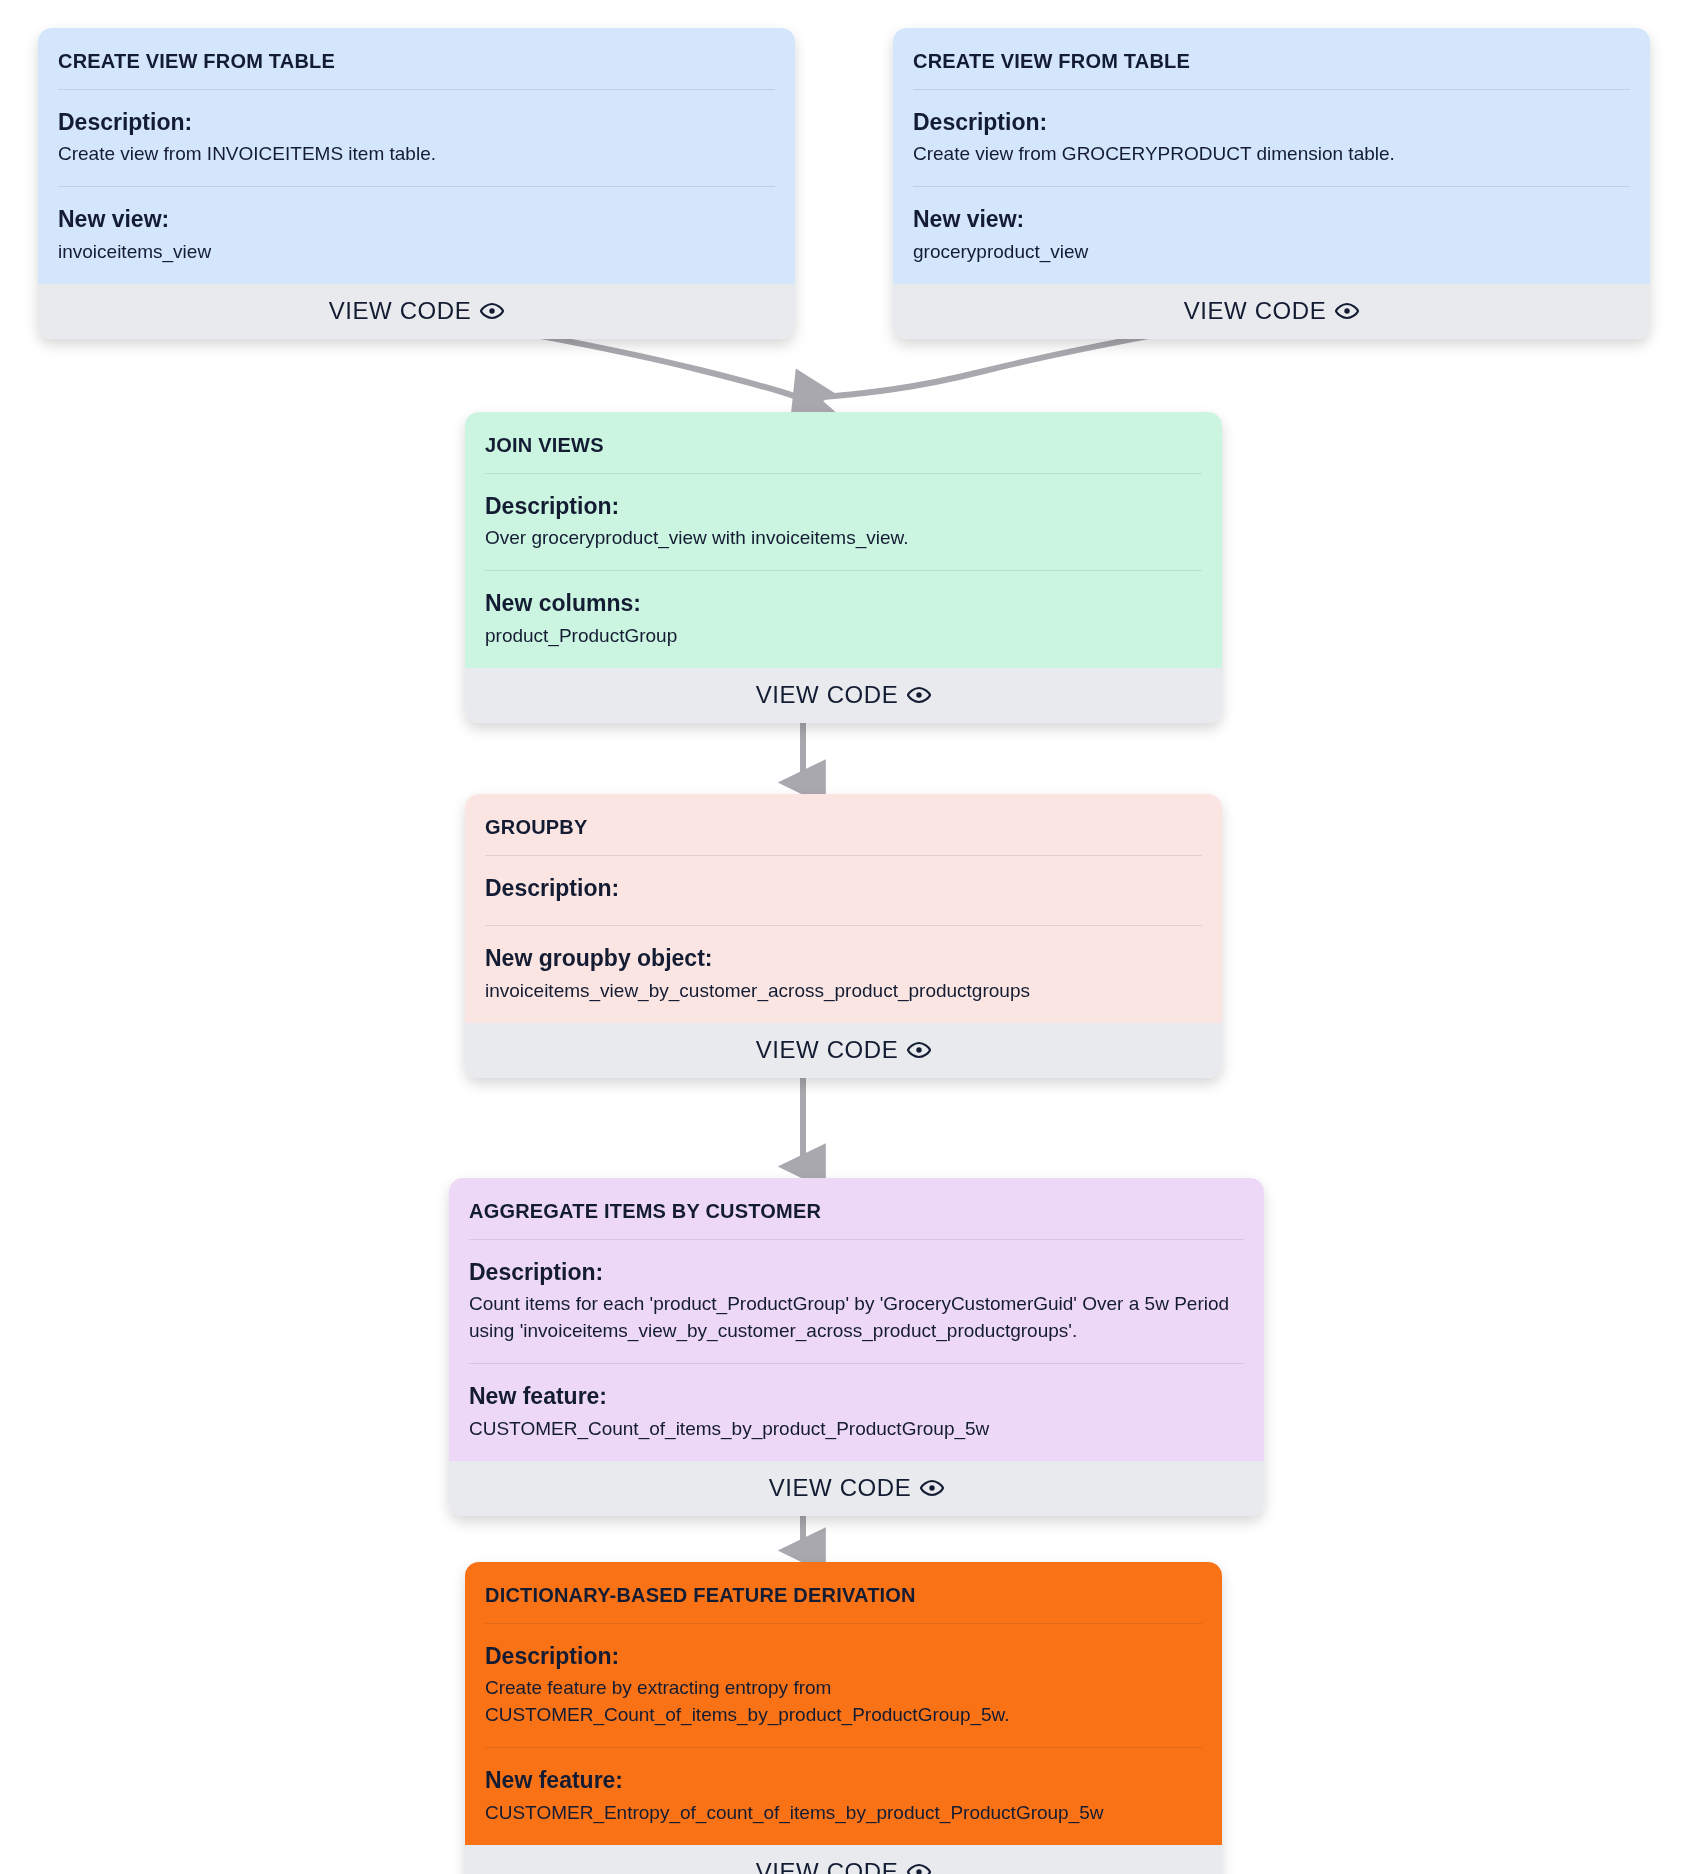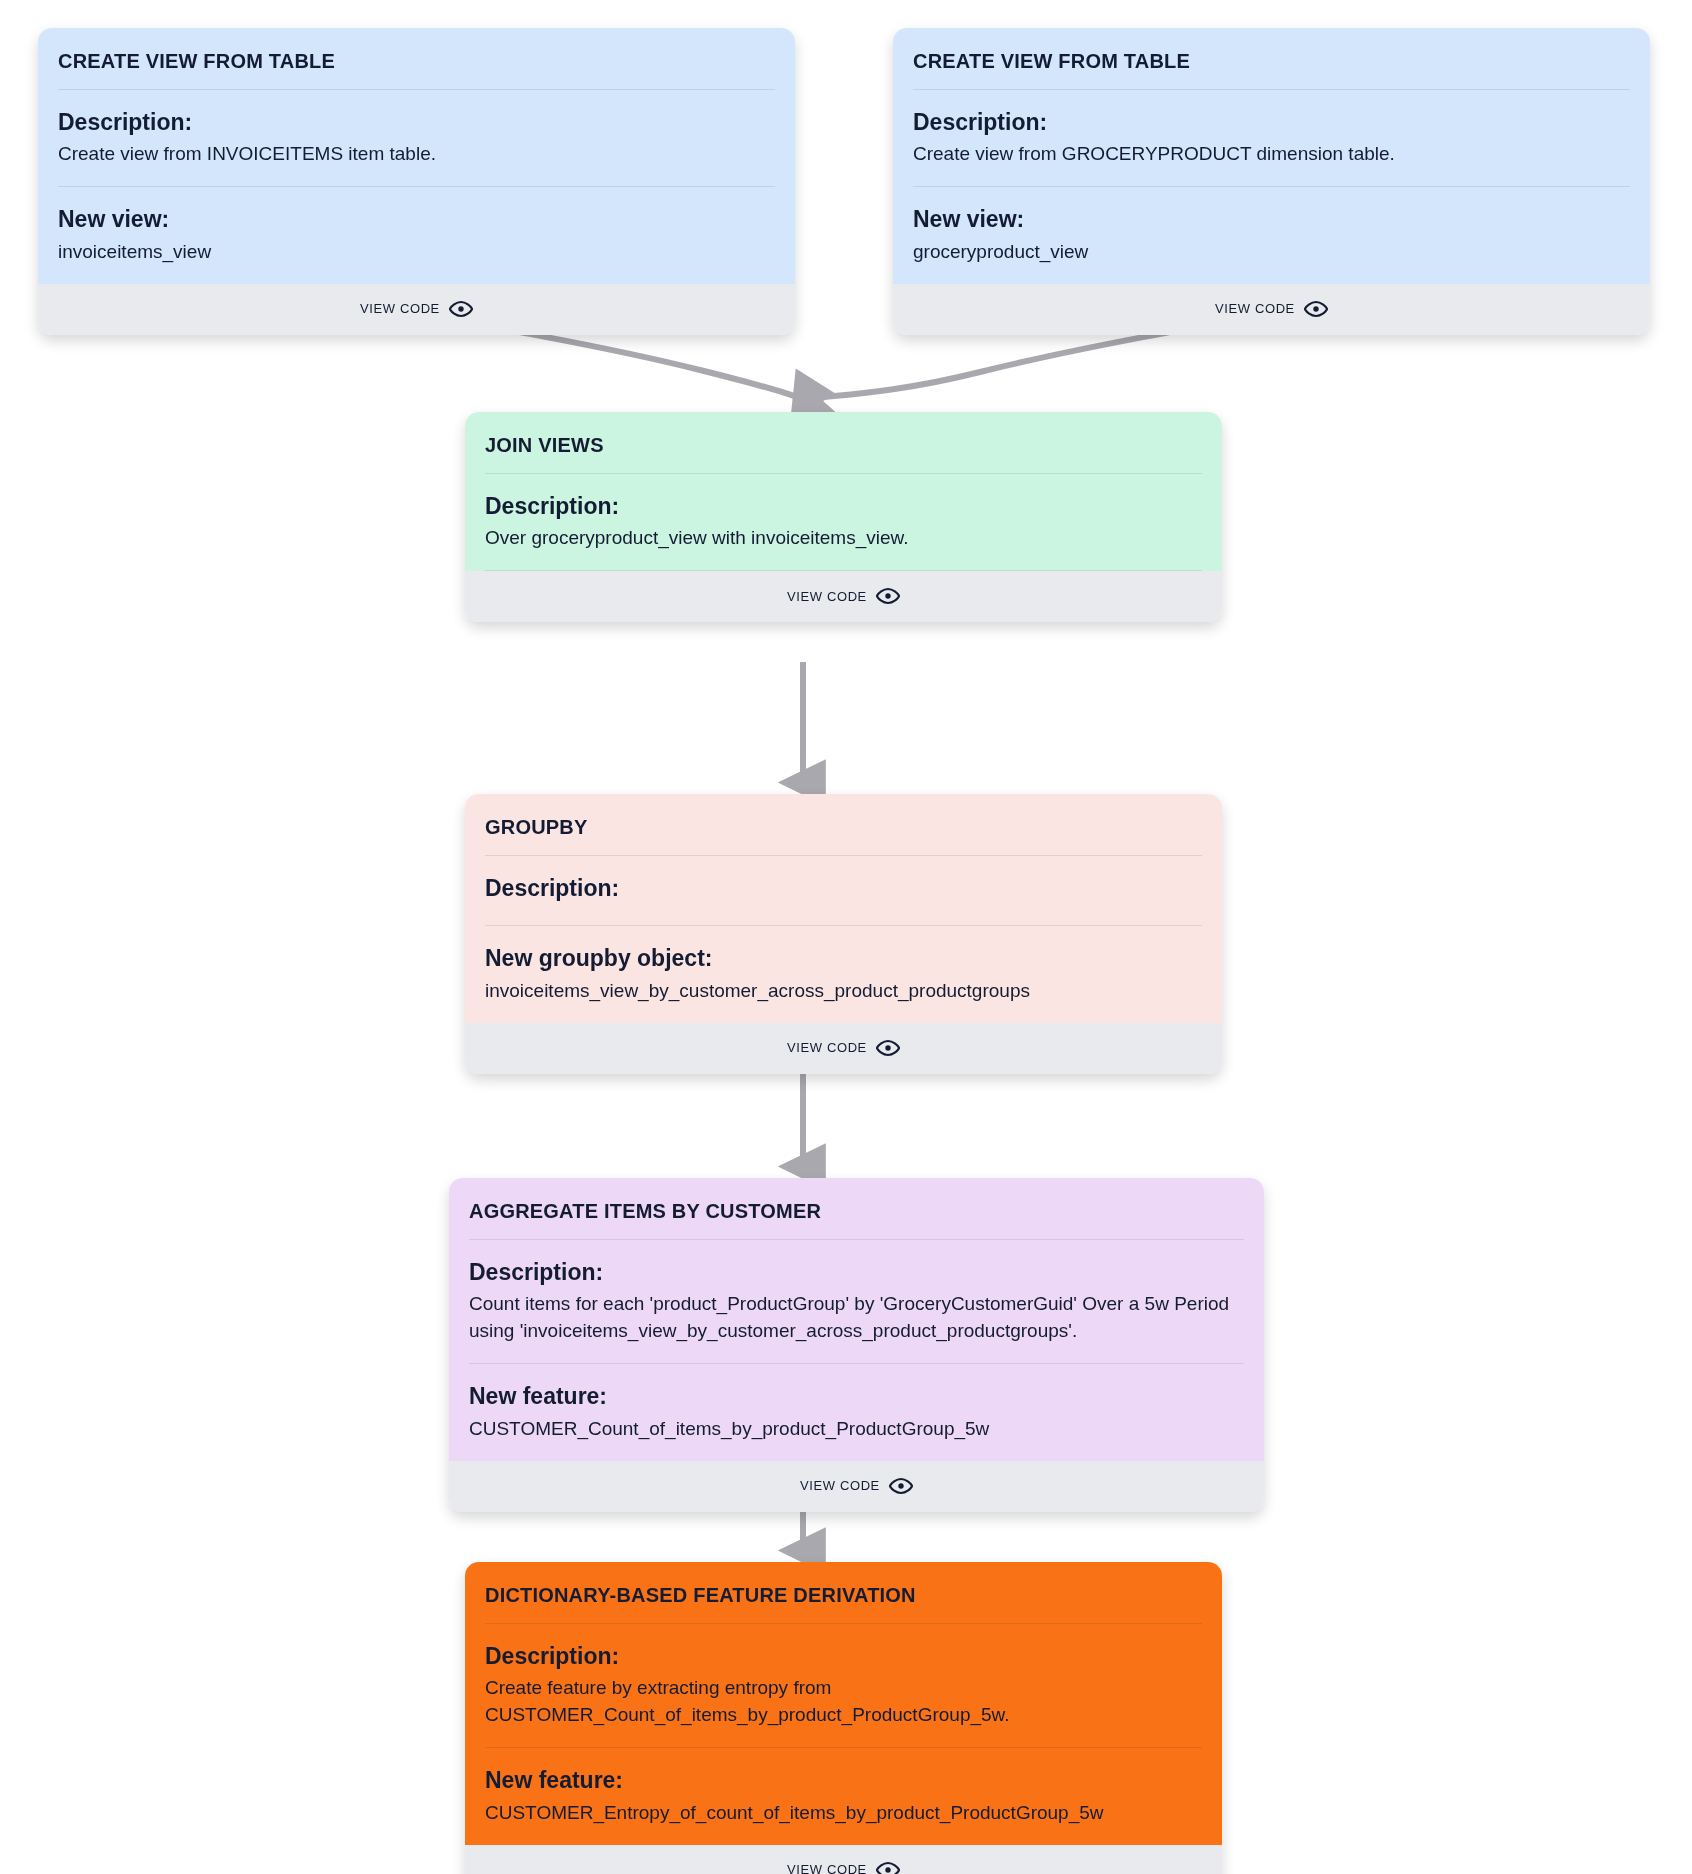--- a/index.html
+++ b/index.html
@@ -72,21 +72,21 @@
     font-size: 19px;
     font-weight: normal;
     line-height: 1.42;
     word-break: break-word;
   }
 
   .card-footer {
     background: #e8eaed;
     text-align: right;
     padding: 13px 0 14px 0;
-    font-size: 13px;
+    font-size: 24px;
     letter-spacing: 0.6px;
     cursor: pointer;
     display: flex;
     align-items: center;
     justify-content: center;
     gap: 9px;
     user-select: none;
   }
 
   .eye-icon {
@@ -185,20 +185,24 @@
 
   <div class="card" id="card-join">
     <div class="card-body tone-green">
       <div class="card-title">JOIN VIEWS</div>
       <div class="divider"></div>
       <div class="field">
         <div class="field-label">Description:</div>
         <div class="field-value">Over groceryproduct_view with invoiceitems_view.</div>
       </div>
       <div class="divider"></div>
+      <div class="field">
+        <div class="field-label">New columns:</div>
+        <div class="field-value">product_ProductGroup</div>
+      </div>
     </div>
     <div class="card-footer">
       <span>VIEW CODE</span>
       <span class="eye-icon">
         <svg viewBox="0 0 24 24" width="24" height="24" xmlns="http://www.w3.org/2000/svg">
           <path d="M12 5C6.8 5 2.6 9.1 1.2 11.4a1.1 1.1 0 0 0 0 1.2C2.6 14.9 6.8 19 12 19s9.4-4.1 10.8-6.4a1.1 1.1 0 0 0 0-1.2C21.4 9.1 17.2 5 12 5z" fill="none" stroke="#141c33" stroke-width="2.1"></path>
           <circle cx="12" cy="12" r="2.7" fill="#141c33"></circle>
         </svg>
       </span>
     </div>

